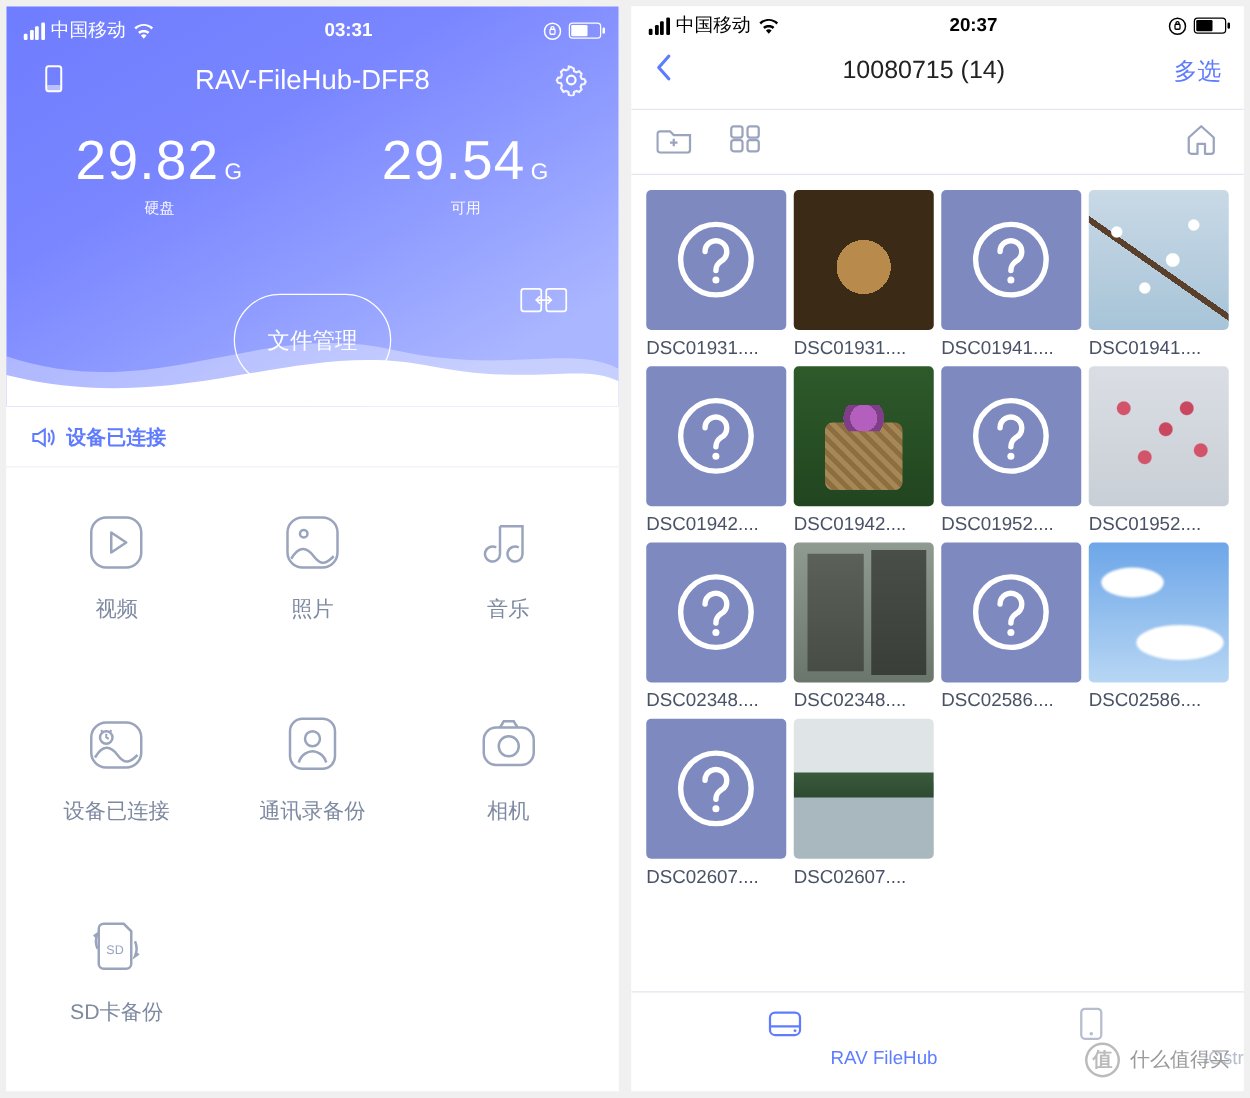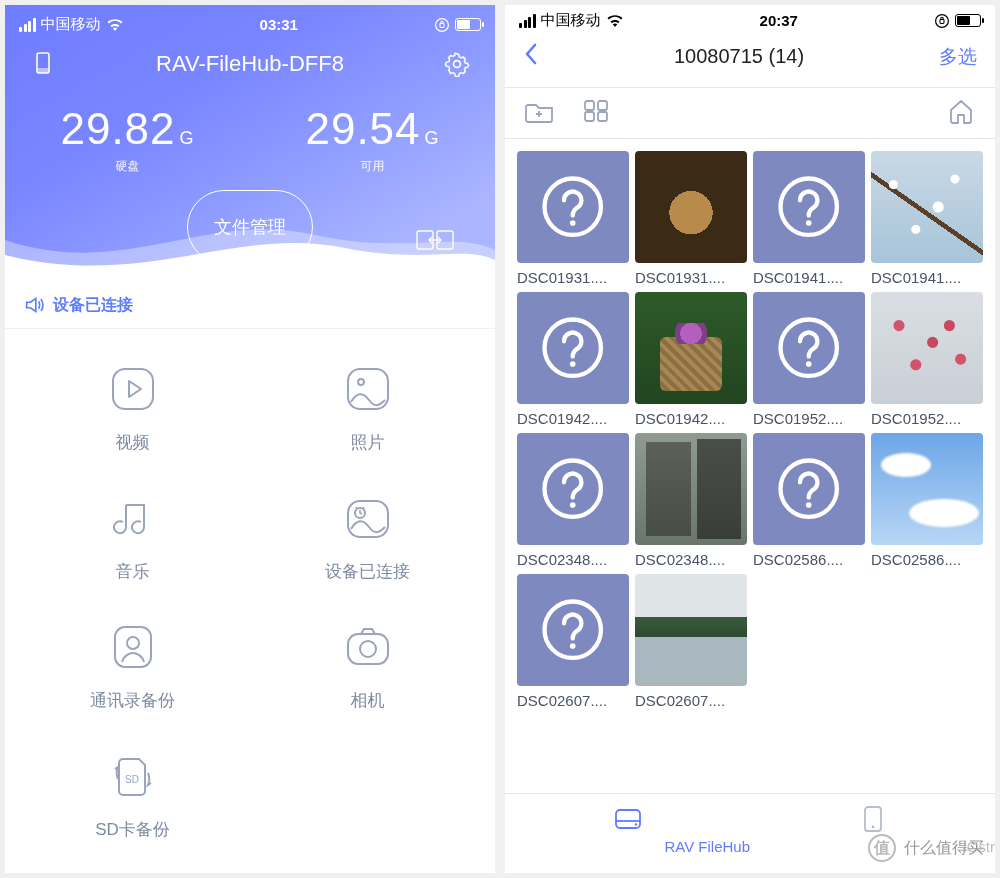--- a/index.html
+++ b/index.html
@@ -47,22 +47,22 @@
     position:absolute; left:50%; transform:translateX(-50%);
     bottom:16px;
     border:1.5px solid #fff; color:#fff; background:transparent;
     padding:24px 26px; font-size:18px; border-radius:999px;
   }
   .connected{
     display:flex; align-items:center; gap:8px;
     color:#5f7cff; font-size:16px; padding:14px 18px 12px; border-bottom:1px solid #eef1f7;font-weight:bold;
   }
   .features{
-    padding:32px 10px; display:grid; grid-template-columns: repeat(2,1fr);
-    row-gap:36px; text-align:center;
+    padding:32px 10px; display:grid; grid-template-columns: repeat(3,1fr);
+    row-gap:68px; text-align:center;
   }
   .feat .fi{ width:56px;height:56px; margin:0 auto 14px; display:flex;align-items:center;justify-content:center;}
   .feat .fl{ color:#7e8aa1; font-size:17px;}
   .feat-last{ grid-column:1;}
   
   .phone-r .statusbar{ color:#000;}
   .navbar{
     display:flex; align-items:center; justify-content:space-between;
     padding:6px 18px 16px; border-bottom:1px solid #e3e6ef;
   }

